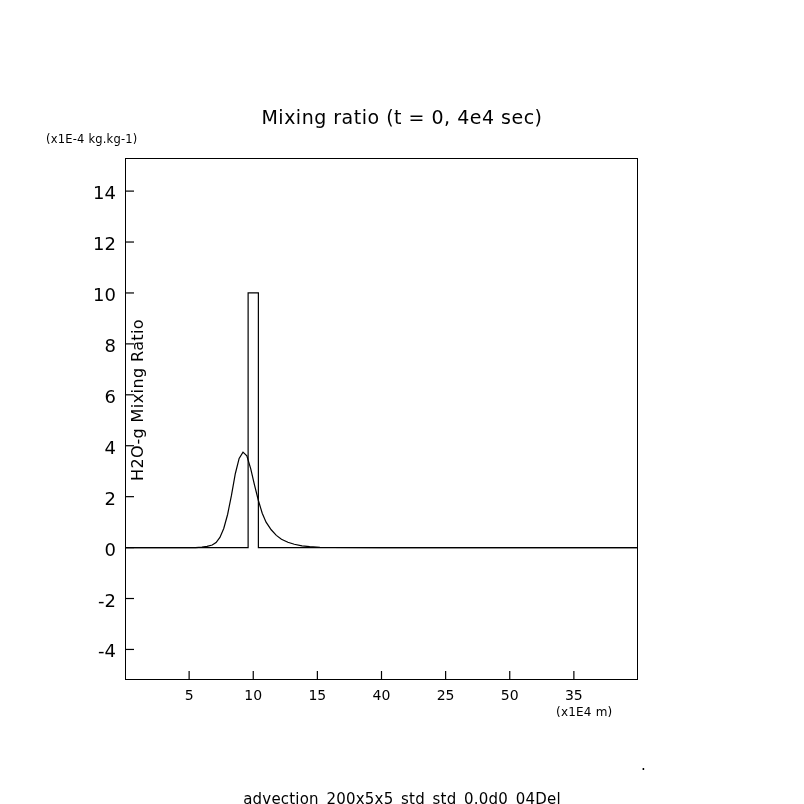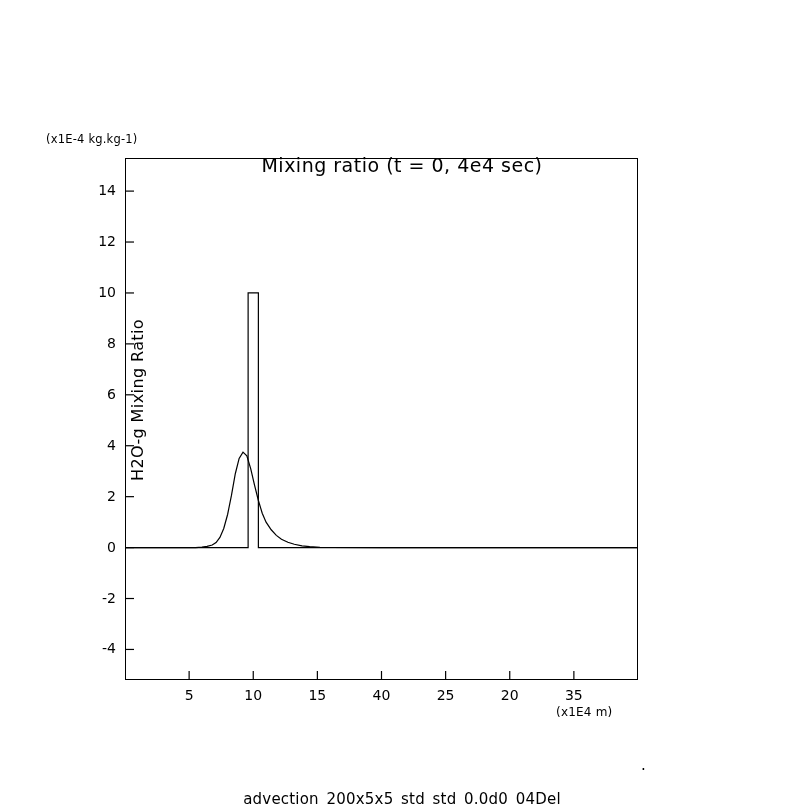--- a/index.html
+++ b/index.html
@@ -25,21 +25,20 @@
 
   
   .chart-title {
     left: 0;
     top: 106px;
     width: 804px;
     text-align: center;
     font-size: 19px;
     letter-spacing: 0.5px;
     font-family: "DejaVu Sans", sans-serif;
-    margin-top: 48px;
   }
   .unit-top {
     left: 46px;
     top: 132px;
     font-size: 11.5px;
     letter-spacing: 0.2px;
   }
   .unit-right {
     left: 556px;
     top: 705px;
@@ -102,21 +101,21 @@
     position: absolute;
     left: 125px;
     top: 158px;
     width: 513px;
     height: 522px;
     overflow: visible;
   }
 
   
   .tick-y {
-    font-size: 14px;
+    font-size: 18px;
     text-align: right;
     width: 40px;
   }
   .tick-x {
     font-size: 14px;
     text-align: center;
     width: 40px;
   }
 </style>
 </head>
@@ -170,17 +169,17 @@
       <div class="abs tick-y" style="left: 76px; top: 385.81px;">6</div>
       <div class="abs tick-y" style="left: 76px; top: 334.883px;">8</div>
       <div class="abs tick-y" style="left: 76px; top: 283.956px;">10</div>
       <div class="abs tick-y" style="left: 76px; top: 233.029px;">12</div>
       <div class="abs tick-y" style="left: 76px; top: 182.102px;">14</div>
       <div class="abs tick-x" style="left: 169.125px; top: 687px;">5</div>
       <div class="abs tick-x" style="left: 233.25px; top: 687px;">10</div>
       <div class="abs tick-x" style="left: 297.375px; top: 687px;">15</div>
       <div class="abs tick-x" style="left: 361.5px; top: 687px;">40</div>
       <div class="abs tick-x" style="left: 425.625px; top: 687px;">25</div>
-      <div class="abs tick-x" style="left: 489.75px; top: 687px;">20</div>
+      <div class="abs tick-x" style="left: 489.75px; top: 687px;">50</div>
       <div class="abs tick-x" style="left: 553.875px; top: 687px;">35</div>
     </div>
 
 </div>
 
 </body></html>

